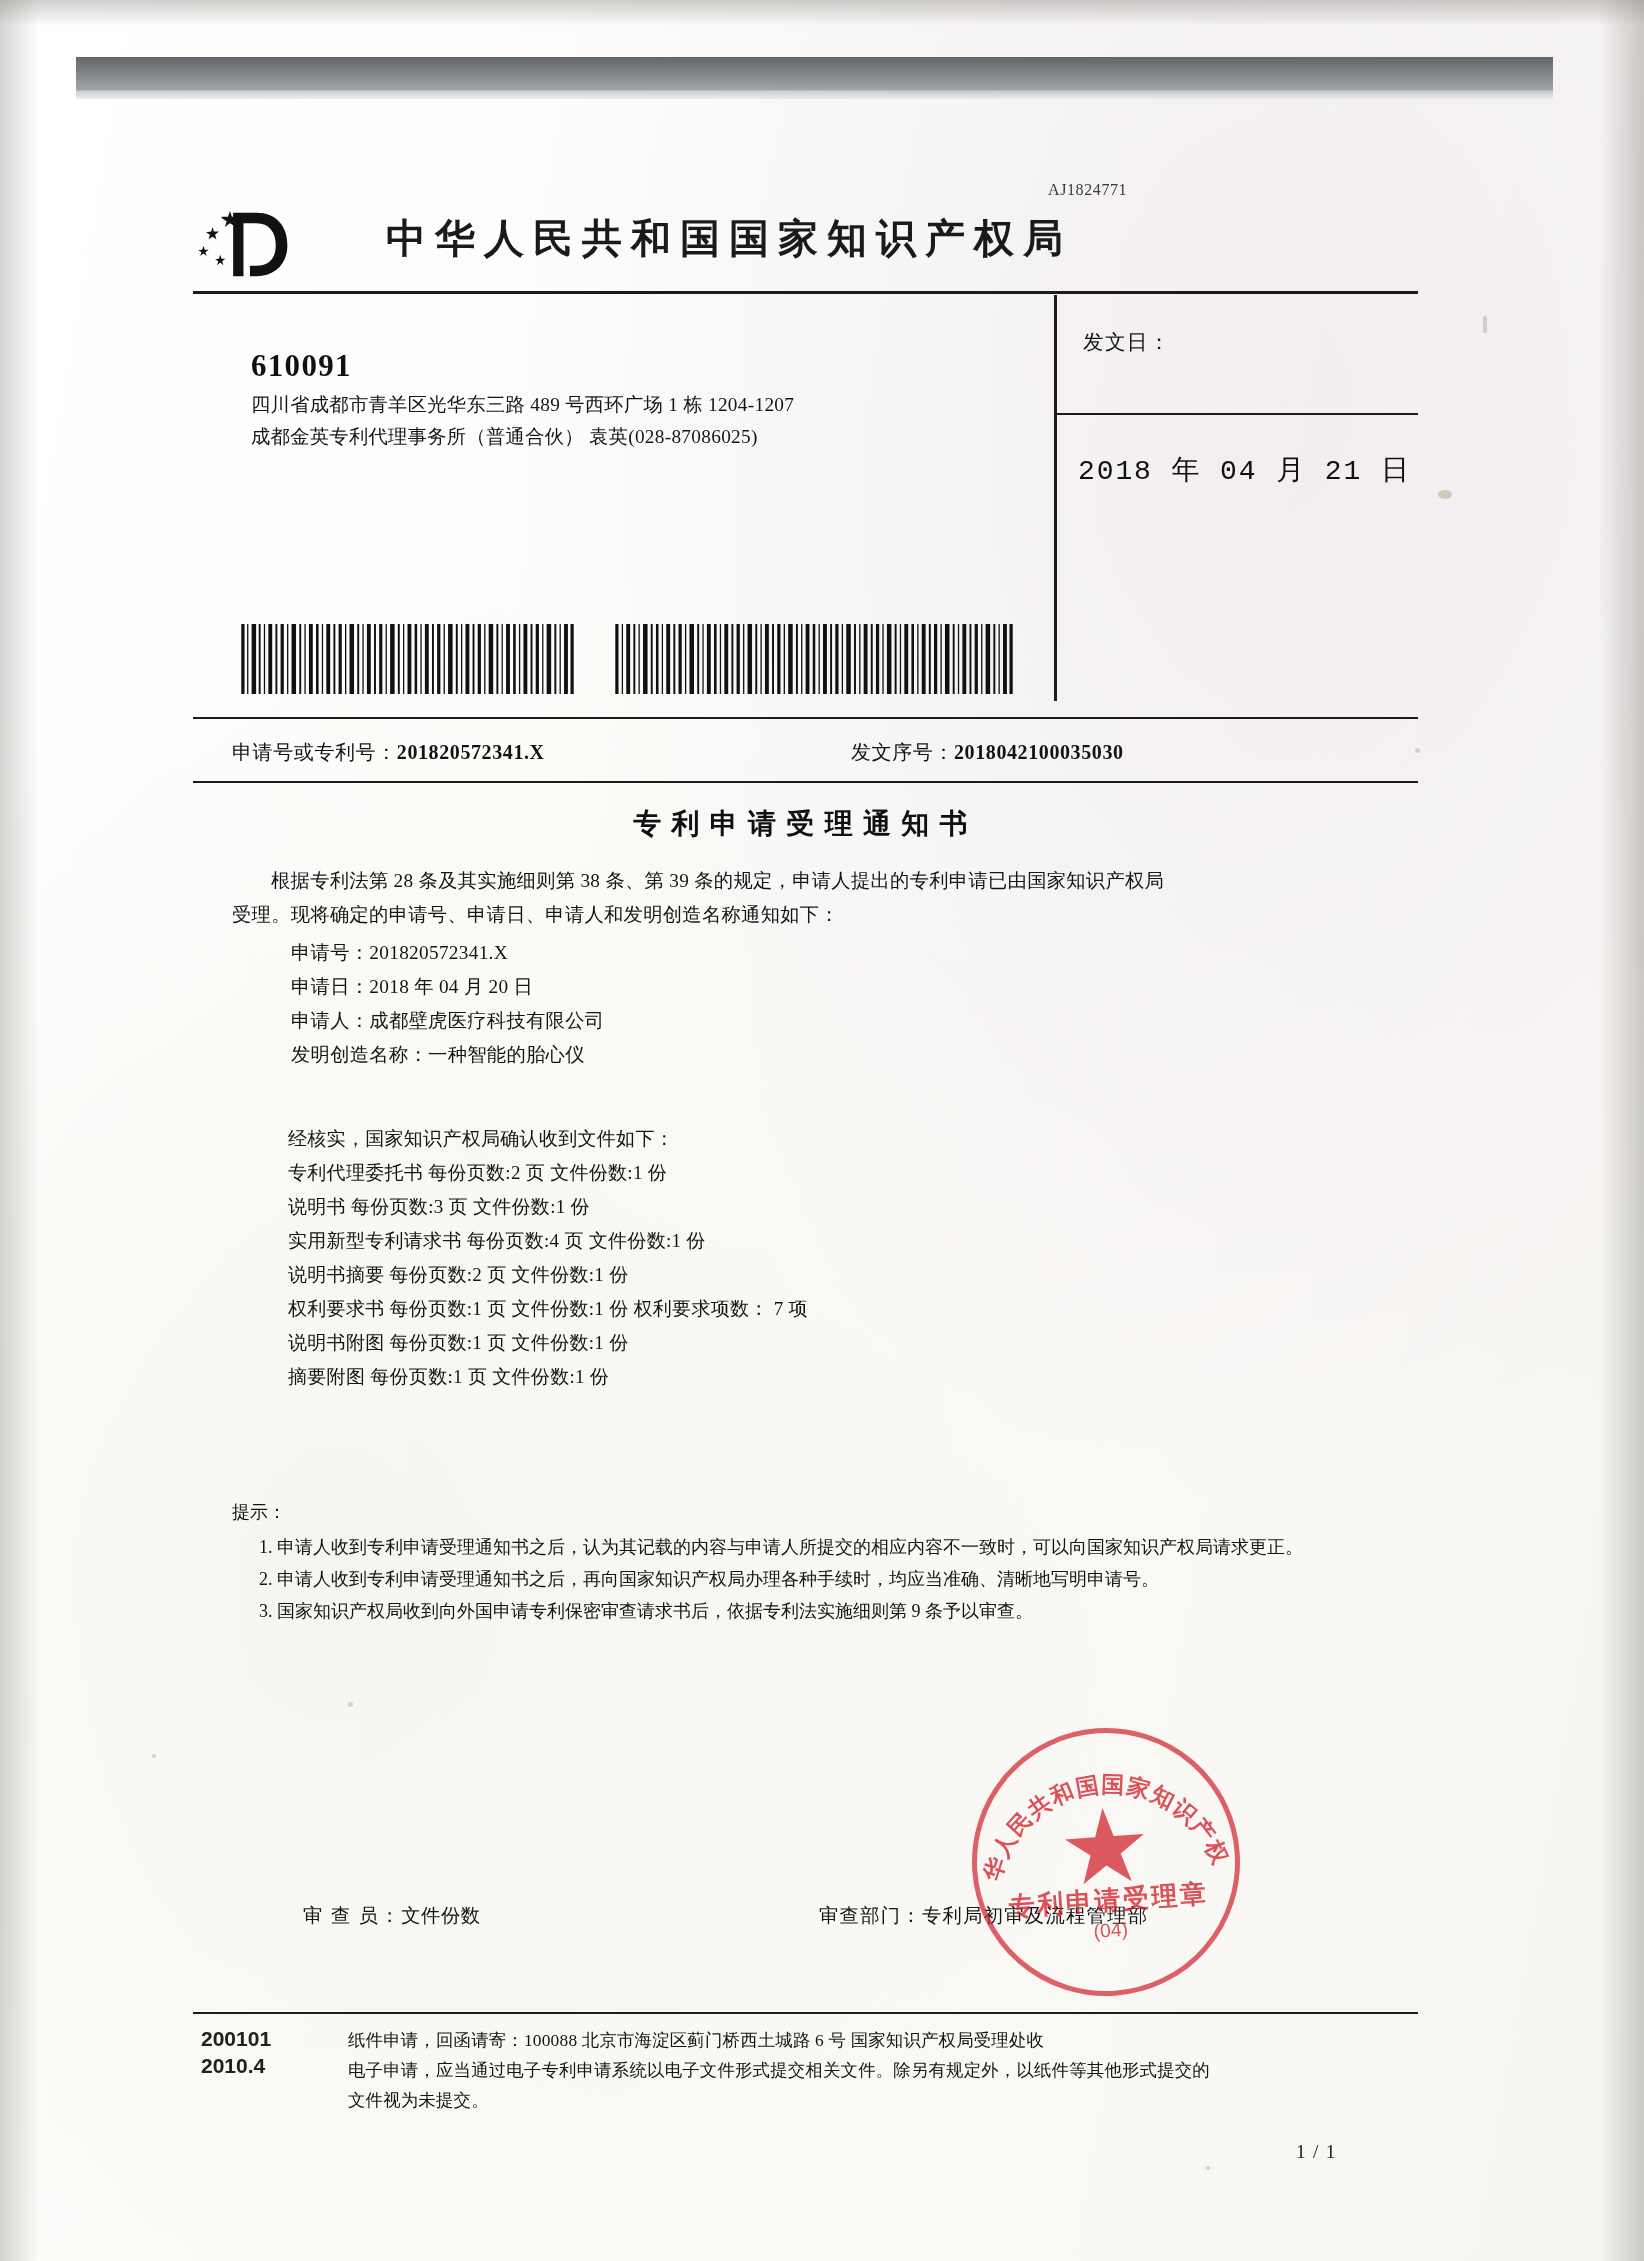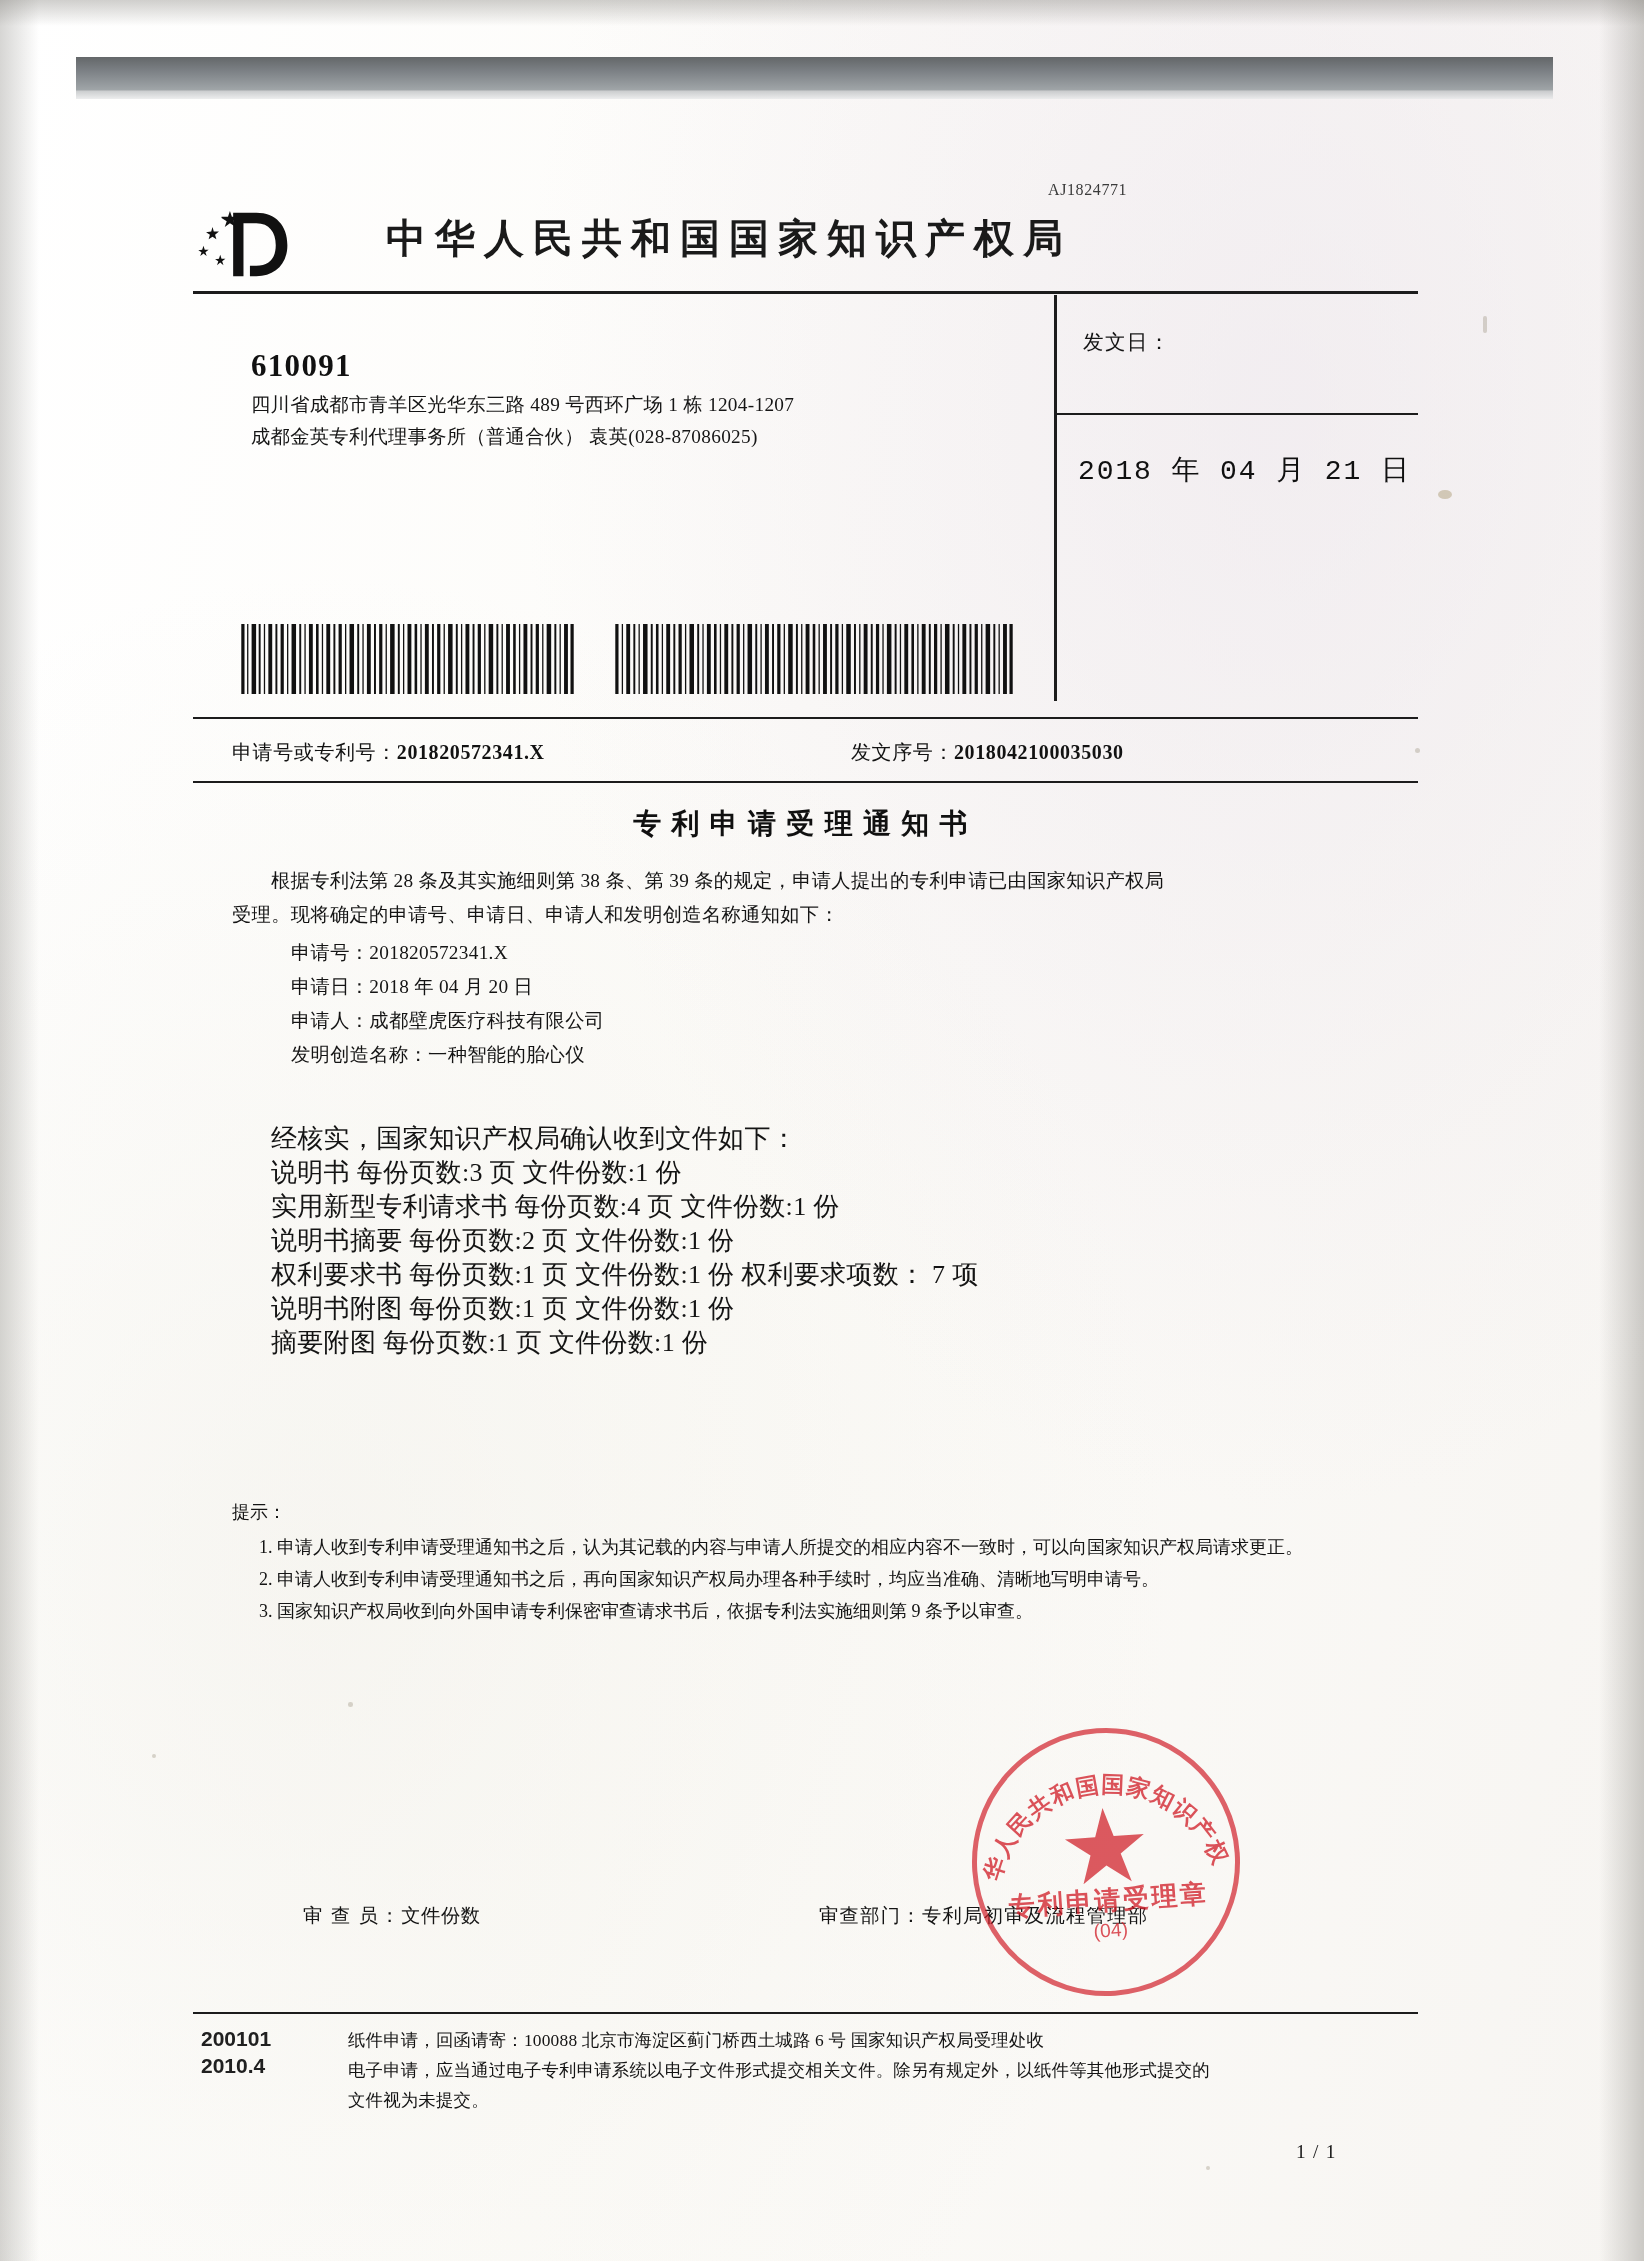--- a/index.html
+++ b/index.html
@@ -251,24 +251,24 @@
     width: 1096px;
     font-size: 19.3px;
     line-height: 34px;
     color: #141414;
     margin-left: 20px;
   }
   .fields div { margin: 0; letter-spacing: 0.3px; }
 
   .docs-section {
     position: absolute;
-    left: 271px;
+    left: 288px;
     top: 1122px;
     width: 1096px;
-    font-size: 26px;
+    font-size: 19px;
     line-height: 34px;
     color: #141414;
   }
   .docs-section div { letter-spacing: 0.3px; }
 
   .tips {
     position: absolute;
     left: 232px;
     top: 1496px;
     width: 1186px;
@@ -600,20 +600,21 @@
 
   <div class="fields">
     <div>申请号：201820572341.X</div>
     <div>申请日：2018 年 04 月 20 日</div>
     <div>申请人：成都壁虎医疗科技有限公司</div>
     <div>发明创造名称：一种智能的胎心仪</div>
   </div>
 
   <div class="docs-section">
     <div>经核实，国家知识产权局确认收到文件如下：</div>
+    <div>专利代理委托书 每份页数:2 页  文件份数:1 份</div>
     <div>说明书 每份页数:3 页  文件份数:1 份</div>
     <div>实用新型专利请求书 每份页数:4 页  文件份数:1 份</div>
     <div>说明书摘要 每份页数:2 页  文件份数:1 份</div>
     <div>权利要求书 每份页数:1 页  文件份数:1 份  权利要求项数：  7 项</div>
     <div>说明书附图 每份页数:1 页  文件份数:1 份</div>
     <div>摘要附图 每份页数:1 页  文件份数:1 份</div>
   </div>
 
   <div class="tips">
     <div class="tips-head">提示：</div>

